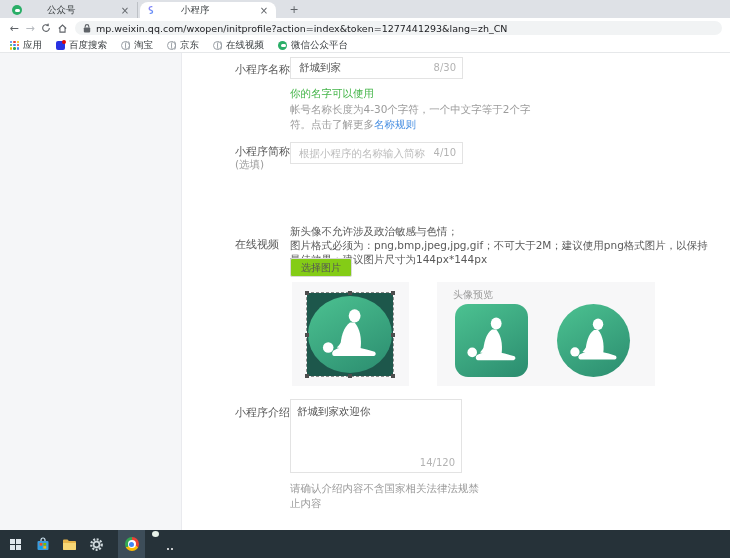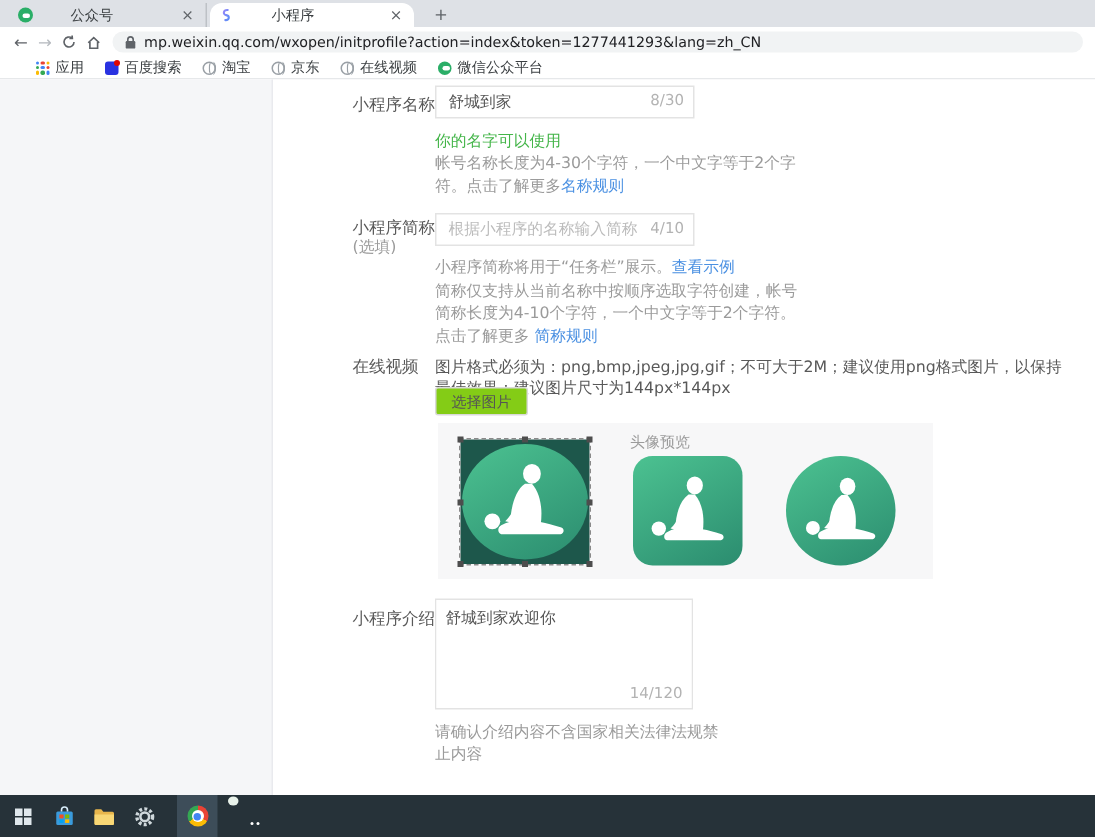--- a/index.html
+++ b/index.html
@@ -18,21 +18,21 @@
   .wechat-dot { width:10px; height:10px; border-radius:50%; background:#2aae67; position:relative; }
   .wechat-dot:after { content:""; position:absolute; left:2.5px; top:3.5px; width:5px; height:3px; border-radius:2px; background:#fff; }
 
   .toolbar { position:absolute; top:18px; left:0; right:0; height:20px; background:#fff; display:flex; align-items:center; padding:0 8px 0 6px; }
   .nav-ic { color:#5f6368; font-size:11px; width:16px; text-align:center; flex:0 0 auto; }
   .nav-ic svg { display:block; margin:0 auto; }
   .addr { flex:1; height:14px; margin-left:5px; background:#f1f3f4; border-radius:8px; display:flex; align-items:center; padding:0 8px; overflow:hidden; }
   .addr .url { font-size:9.5px; color:#202124; white-space:nowrap; }
   .lock { margin-right:5px; display:flex; }
 
-  .bookmarks { position:absolute; top:38px; left:0; right:0; height:15px; background:#fff; border-bottom:1px solid #e6e8ea; display:flex; gap:14px; padding:0 24px; font-size:9.5px; color:#3c4043; }
+  .bookmarks { position:absolute; top:38px; left:0; right:0; height:15px; background:#fff; border-bottom:1px solid #e6e8ea; display:flex; gap:14px; padding:0 10px; font-size:9.5px; color:#3c4043; }
   .bm { display:flex; align-items:center; gap:4px; white-space:nowrap; }
   .apps-grid { width:9px; height:9px; display:grid; grid-template-columns:repeat(3,1fr); gap:1px; }
   .apps-grid i { border-radius:50%; }
   .globe { width:9px; height:9px; border-radius:50%; border:1px solid #9aa0a6; position:relative; }
   .globe:after { content:""; position:absolute; left:3px; top:-1px; bottom:-1px; width:2.5px; border-left:1px solid #9aa0a6; border-right:1px solid #9aa0a6; border-radius:50%; }
   .baidu-ic { width:9px; height:9px; border-radius:2px; background:#2932e1; position:relative; }
   .baidu-ic:after { content:""; position:absolute; right:-1px; top:-1px; width:4px; height:4px; border-radius:50%; background:#e10601; }
 
   
   .page { position:absolute; top:53px; left:0; width:730px; height:477px; background:#fff; font-size:11px; }
@@ -49,21 +49,21 @@
   .lnk { color:#4a90e2; cursor:pointer;font-family:Liberation Mono, monospace; }
 
   .choose-btn { position:absolute; left:290px; top:205px; width:62px; height:19px; background:#84cc16; border:1px solid #d9d9d9; border-radius:2px; font-size:10px; color:#555; font-family:inherit; cursor:pointer; }
 
   .crop-box { position:absolute; left:292px; top:229px; width:117px; height:104px; background:#f7f7f8; }
   .crop-sel { position:absolute; left:15px; top:11px; width:86px; height:83px; outline:1px dashed #8a8a8a; background:#1d574b; }
   .avatar-circle-bg { position:absolute; left:1px; right:1px; top:3px; bottom:3px; border-radius:50%; background:linear-gradient(150deg,#4cc291 0%,#2b8c6f 100%); }
   .handle { position:absolute; width:4px; height:4px; background:#4d4d4d; }
   .massage-svg { position:absolute; left:50%; top:50%; transform:translate(-50%,-50%); }
 
-  .preview-box { position:absolute; left:404px; top:229px; width:218px; height:104px; background:#f7f7f8;text-decoration:underline; }
+  .preview-box { position:absolute; left:437px; top:229px; width:218px; height:104px; background:#f7f7f8;text-decoration:underline; }
   .preview-label { position:absolute; left:16px; top:6px; font-size:10px; color:#9b9b9b; }
   .avatar-sq { position:absolute; left:18px; top:22px; width:73px; height:73px; border-radius:13px; background:linear-gradient(150deg,#4cc291 0%,#2b8c6f 100%); }
   .avatar-rd { position:absolute; left:120px; top:22px; width:73px; height:73px; border-radius:50%; background:linear-gradient(150deg,#4cc291 0%,#2b8c6f 100%); }
 
   .intro-wrap { position:absolute; left:290px; top:346px; width:172px; height:74px; border:1px solid #e3e3e3; background:#fff; }
   .intro-wrap textarea { width:100%; height:100%; border:none; resize:none; outline:none; font-size:10.5px; color:#555; padding:5px 6px; font-family:inherit; }
   .intro-counter { position:absolute; right:6px; bottom:4px; font-size:10px; color:#b3b3b3; background:#fff; }
 
   
   .taskbar { position:absolute; left:0; bottom:0; width:730px; height:28px; background:#263239; display:flex; align-items:stretch; }
@@ -189,28 +189,24 @@
     <div class="hint" style="left:290px;top:49px;width:246px">
       <span>帐号名称长度为4-30个字符，一个中文字等于2个字符。点击了解更多</span><span class="lnk">名称规则</span>
     </div>
 
     <div class="fld-label" style="left:235px;top:91px">小程序简称</div>
     <div class="fld-sub" style="left:235px;top:105px">(选填)</div>
     <div class="input-wrap" style="left:290px;top:89px">
       <input type="text" placeholder="根据小程序的名称输入简称" style="">
       <span class="counter">4/10</span>
     </div>
-    <div class="hint" style="left:290px;top:118px;width:250px">
-      <span>小程序简称将用于“任务栏”展示。</span><span class="lnk">查看示例</span><br>
-      <span>简称仅支持从当前名称中按顺序选取字符创建，帐号简称长度为4-10个字符，一个中文字等于2个字符。点击了解更多 </span><span class="lnk">简称规则</span>
-    </div>
 
     <div class="fld-label" style="left:235px;top:184px">在线视频</div>
     <div style="position:absolute;left:290px;top:171px;width:425px;font-size:10.5px;color:#595959;line-height:14px">
-      <br>
+      <span>新头像不允许涉及政治敏感与色情；</span><br>
       <span>图片格式必须为：png,bmp,jpeg,jpg,gif；不可大于2M；建议使用png格式图片，以保持最佳效果；建议图片尺寸为144px*144px</span>
     </div>
     <button class="choose-btn">选择图片</button>
 
     <div class="crop-box">
       <div class="crop-sel">
         <div class="avatar-circle-bg"></div>
         <svg class="massage-svg" width="66" height="62" viewBox="0 0 100 90">
             <use href="#massage-figure"></use>
           </svg>

